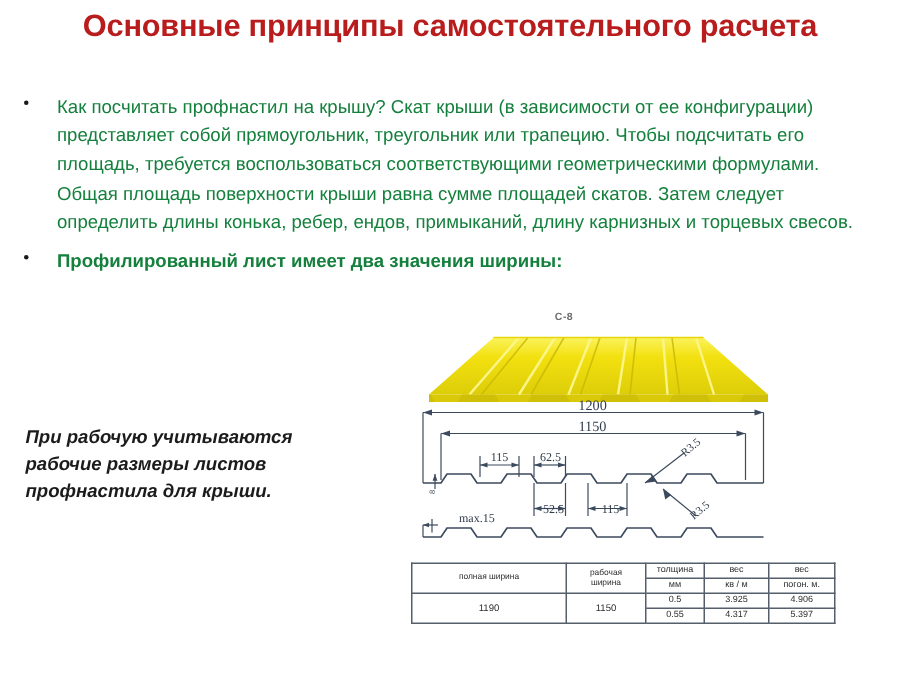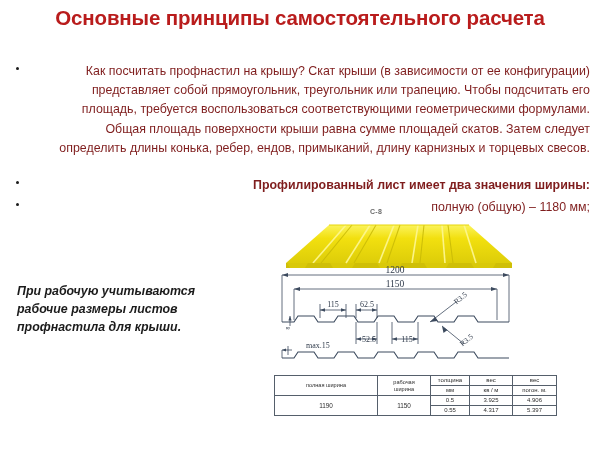--- a/index.html
+++ b/index.html
@@ -51,26 +51,26 @@
     top: 0.30em;
     width: 3px;
     height: 3px;
     background: #1b1b1b;
     border-radius: 50%;
   }
   .bullet-text {
     display: block;
     font-size: 12.4px;
     line-height: 1.55;
-    color: #7f1d1d;
-    text-align: right;
+    color: #15803d;
+    text-align: left;
   }
   .bullet-row.para .bullet-text { width: 552px; }
   .bullet-row.bold .bullet-text { font-weight: bold; }
-  .bullet-row.gap1 { margin-top: 18px; }
+  .bullet-row.gap1 { margin-top: 7px; }
   .bullet-row.gap2 { margin-top: 3px; }
 
   
   .note {
     position: absolute;
     left: 17px;
     top: 283px;
     width: 230px;
     font-style: italic;
     font-weight: bold;
@@ -153,24 +153,20 @@
   <div class="bullet-row para">
     <span class="bullet-dot"></span>
     <span class="bullet-text">Как посчитать профнастил на крышу? Скат крыши (в зависимости от ее конфигурации) представляет собой прямоугольник, треугольник или трапецию. Чтобы подсчитать его площадь, требуется воспользоваться соответствующими геометрическими формулами. Общая площадь поверхности крыши равна сумме площадей скатов. Затем следует определить длины конька, ребер, ендов, примыканий, длину карнизных и торцевых свесов.</span>
   </div>
 
   <div class="bullet-row bold gap1">
     <span class="bullet-dot"></span>
     <span class="bullet-text">Профилированный лист имеет два значения ширины:</span>
   </div>
 
-  <div class="bullet-row gap2">
-    <span class="bullet-dot"></span>
-    <span class="bullet-text">полную (общую) – 1180 мм;</span>
-  </div>
 
 
 </div>
 
 <div class="note">При рабочую учитываются рабочие размеры листов профнастила для крыши.</div>
 
 <div class="figure">
 
   <div class="fig-label">C-8</div>
 

